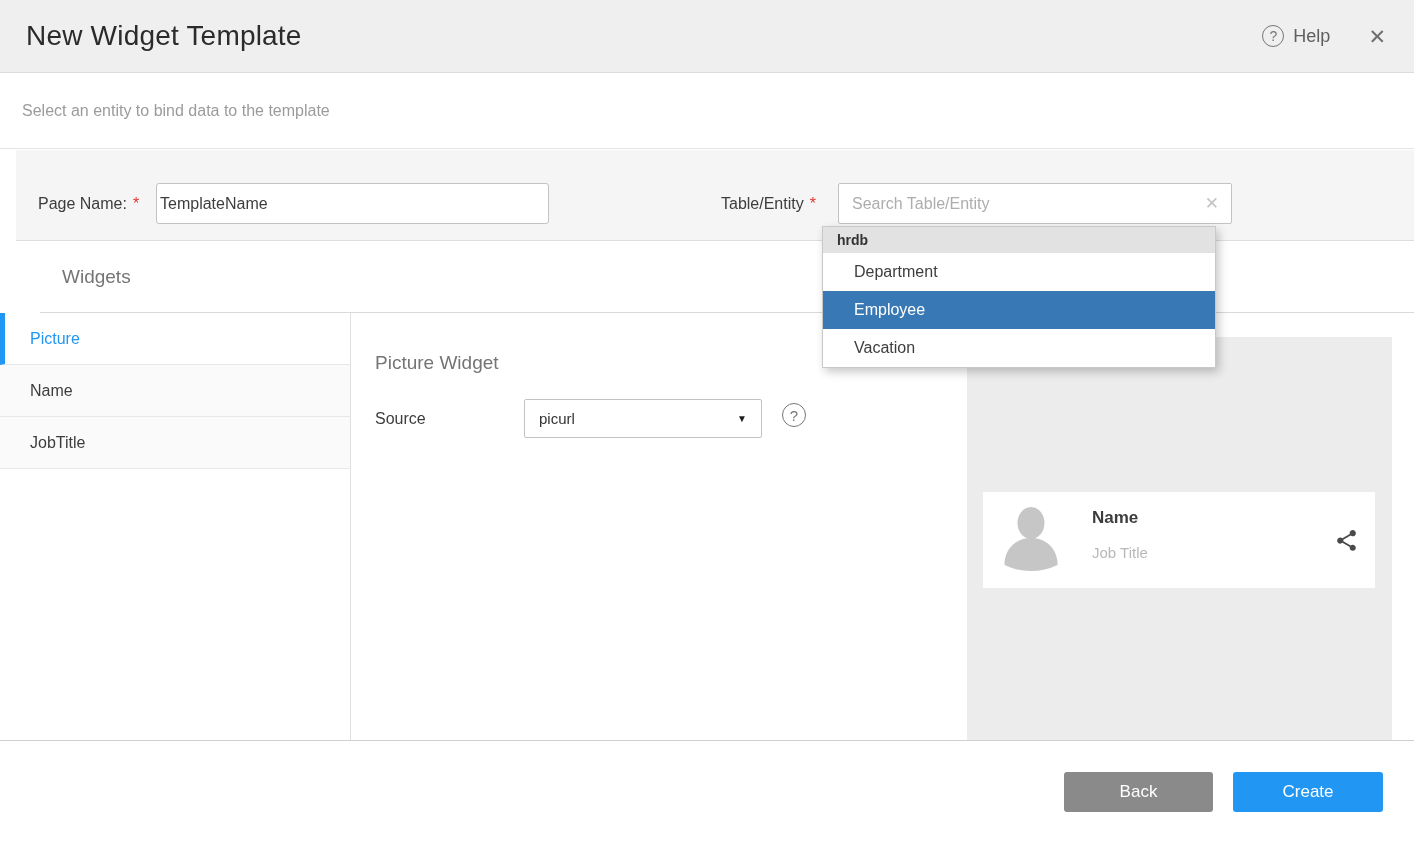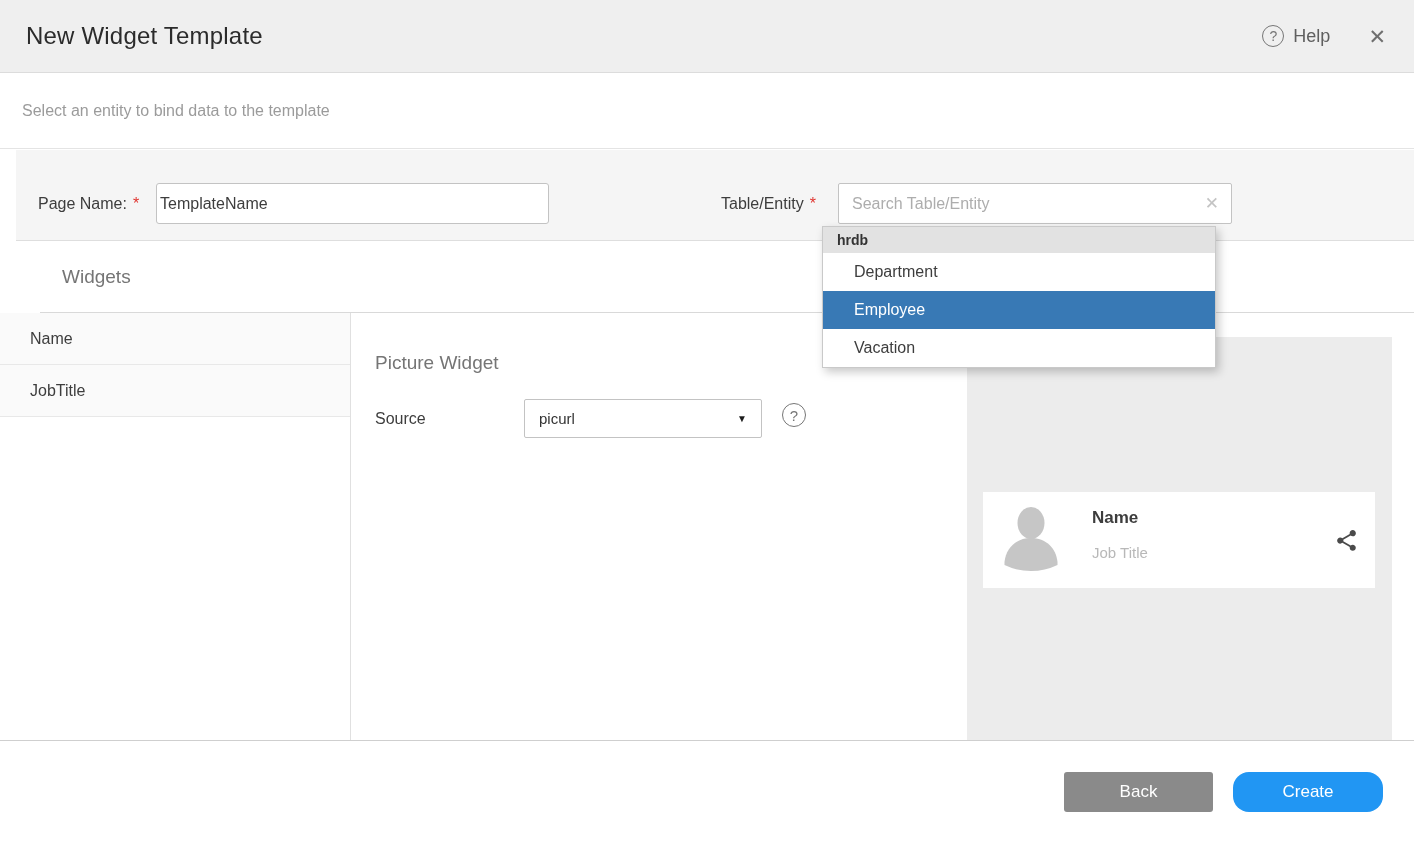--- a/index.html
+++ b/index.html
@@ -9,21 +9,21 @@
     background:#ffffff; color:#3d3d3d; position:relative; overflow:hidden;
   }
   .dialog { position:absolute; inset:0; background:#fff; }
 
   
   .header {
     position:absolute; top:0; left:0; right:0; height:73px;
     background:#efefef; border-bottom:1px solid #dcdcdc;
     display:flex; align-items:center;
   }
-  .page-title { margin-left:26px; font-size:24px; color:#2b2b2b; letter-spacing:.2px; }
+  .page-title { margin-left:26px; font-size:28px; color:#2b2b2b; letter-spacing:.2px; }
   .header-right { position:absolute; right:28px; top:0; height:100%; display:flex; align-items:center; gap:14px; }
   .help-btn { display:flex; align-items:center; gap:9px; cursor:pointer; }
   .circle-q {
     width:22px; height:22px; border:1.6px solid #767676; border-radius:50%;
     display:flex; align-items:center; justify-content:center;
     font-size:14px; color:#767676; line-height:1;
   }
   .help-label { font-size:18px; color:#5f5f5f; }
   .close-btn { margin-left:24px; font-size:21px; color:#6f6f6f; cursor:pointer; line-height:1; }
 
@@ -148,21 +148,21 @@
   .share-icon { position:absolute; right:16px; top:36px; }
 
   
   .footer { position:absolute; top:742px; left:0; right:0; bottom:0; background:#fff; }
   .btn {
     position:absolute; top:30px; height:40px; border:none; border-radius:3px;
     color:#fff; font-size:17px; display:flex; align-items:center; justify-content:center;
     cursor:pointer; font-family:"Liberation Sans", sans-serif;
   }
   .btn-back { left:1064px; width:149px; background:#8a8a8a; }
-  .btn-create { left:1233px; width:150px; background:#2196f3;border-radius:16px; }
+  .btn-create { left:1233px; width:150px; background:#2196f3; }
 </style>
 </head>
 <body>
 
 <div class="dialog">
 
   <div class="header">
     <div class="page-title">New Widget Template</div>
     <div class="header-right">
       <div class="help-btn">
@@ -200,20 +200,21 @@
     <div class="dd-item selected">Employee</div>
     <div class="dd-item">Vacation</div>
   </div>
 
   <div class="widgets-bar">
     <span class="widgets-title">Widgets</span>
   </div>
 
   <div class="content">
     <div class="tabs">
+      <div class="tab active">Picture</div>
       <div class="tab">Name</div>
       <div class="tab">JobTitle</div>
     </div>
 
     <div class="editor-title">Picture Widget</div>
     <div class="source-label">Source</div>
     <div class="source-select">
       <span>picurl</span>
       <span class="select-arrow">▼</span>
     </div>

